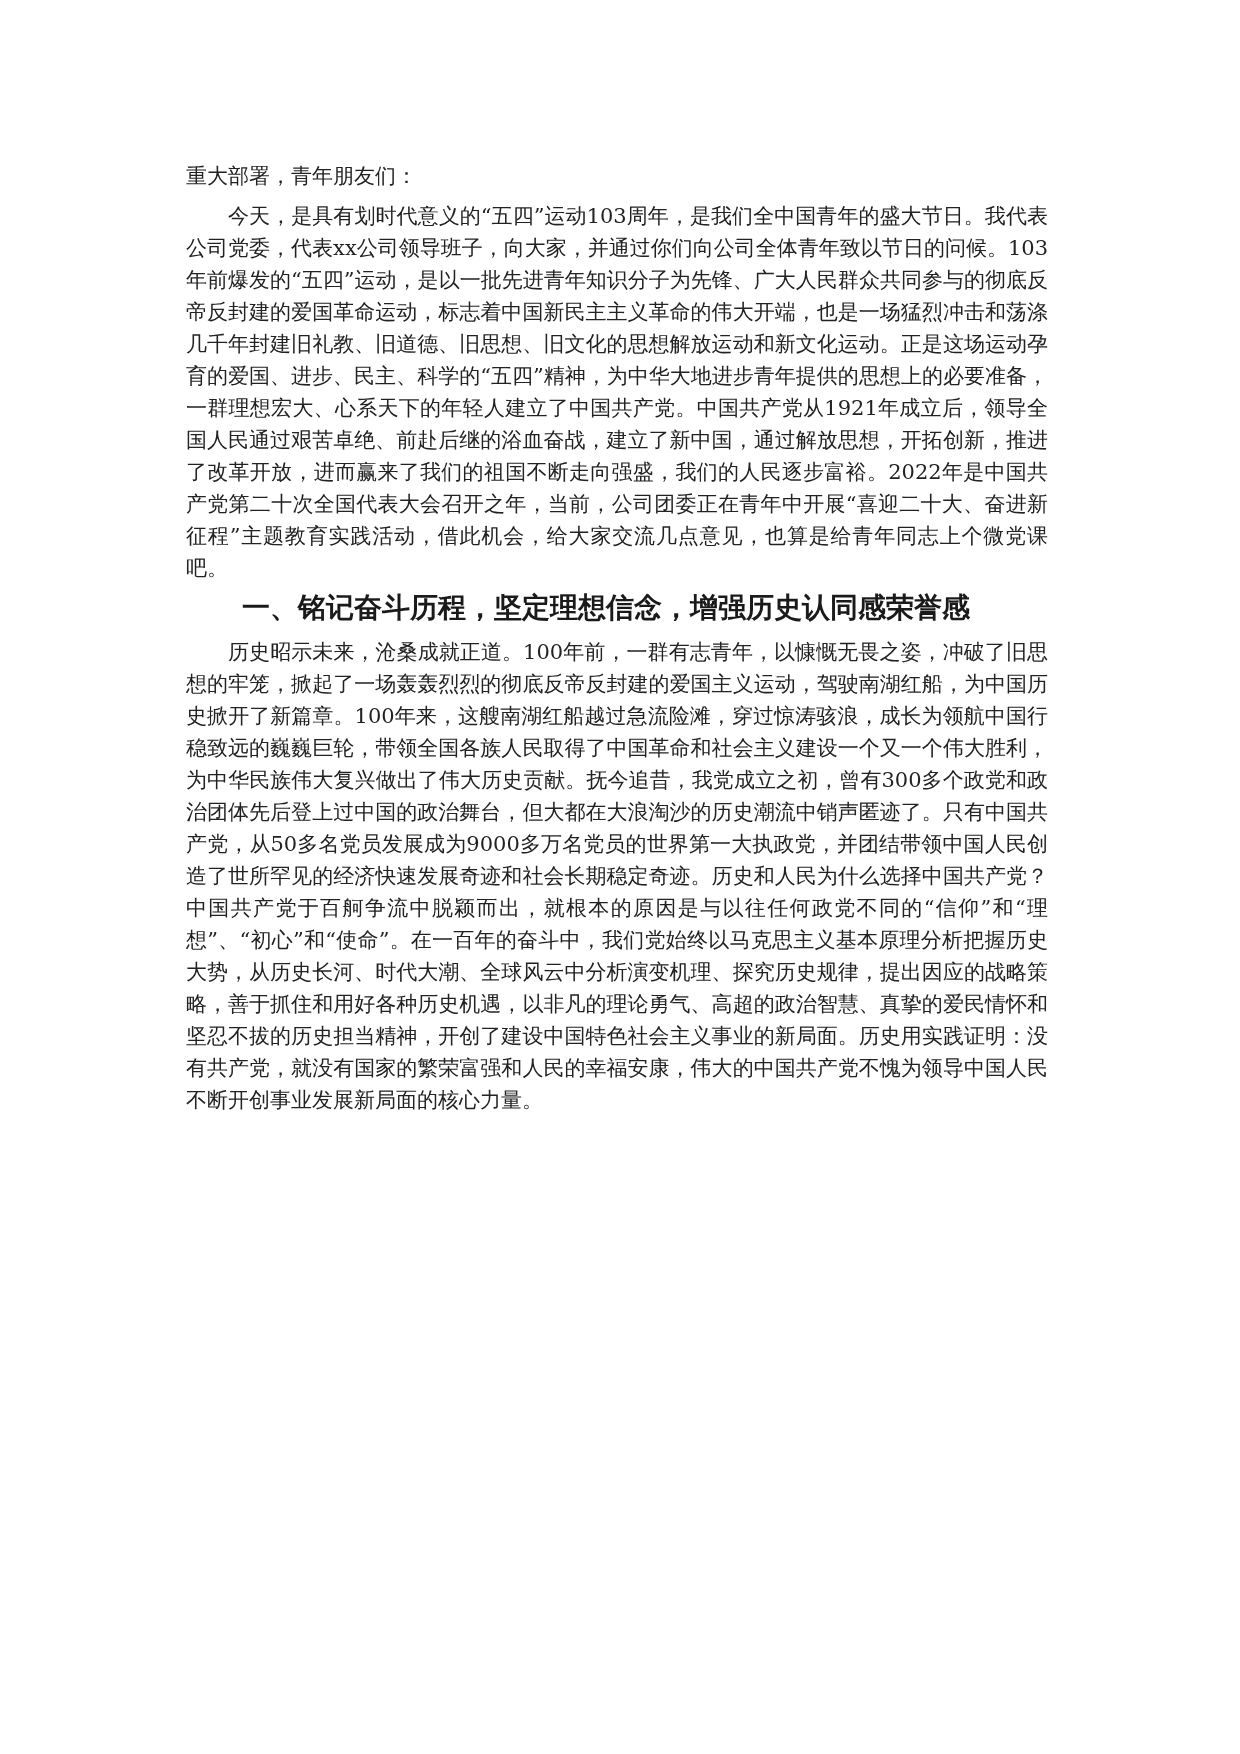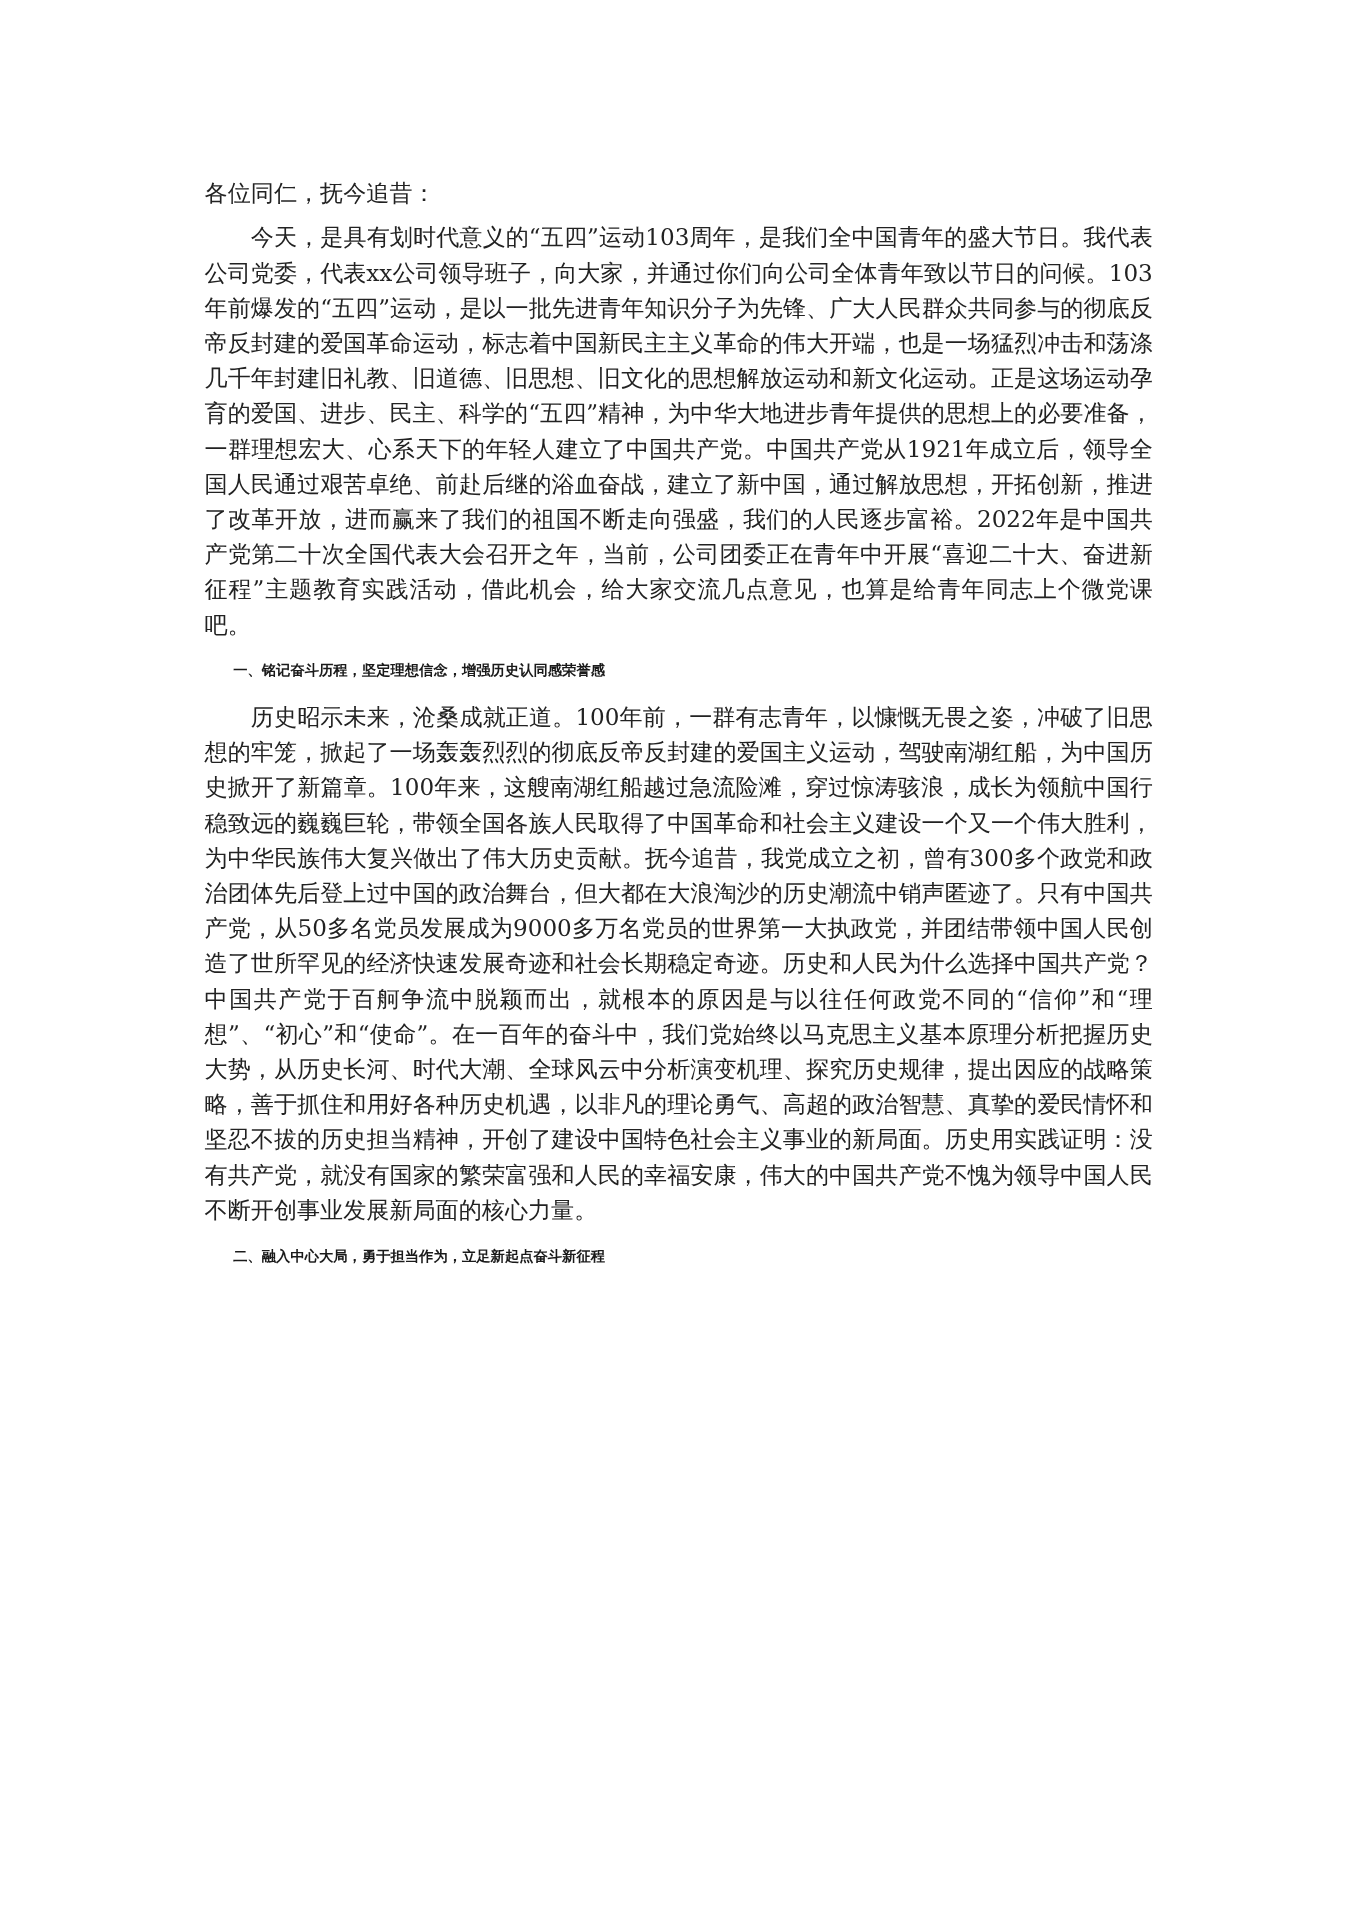--- a/index.html
+++ b/index.html
@@ -13,30 +13,29 @@
     font-size: 21px;
     line-height: 32px;
     color: #222222;
     text-align: justify;
   }
   .greeting { margin: 0 0 8px 0; }
   .para { margin: 0 0 10px 0; text-indent: 2em; }
   .heading {
     margin: 6px 0 10px 0;
     text-indent: 2em;
-    font-family: Liberation Serif, serif;
+    font-family: Liberation Mono, monospace;
     font-weight: bold;
-    font-size: 13px;
+    font-size: 28px;
     color: #1a1a1a;
   }
 </style>
 </head>
 <body>
 
 <div class="page">
-  <p class="greeting">各位同仁，抚今追昔：</p>
+  <p class="greeting">重大部署，青年朋友们：</p>
   <p class="para">今天，是具有划时代意义的“五四”运动103周年，是我们全中国青年的盛大节日。我代表公司党委，代表xx公司领导班子，向大家，并通过你们向公司全体青年致以节日的问候。103年前爆发的“五四”运动，是以一批先进青年知识分子为先锋、广大人民群众共同参与的彻底反帝反封建的爱国革命运动，标志着中国新民主主义革命的伟大开端，也是一场猛烈冲击和荡涤几千年封建旧礼教、旧道德、旧思想、旧文化的思想解放运动和新文化运动。正是这场运动孕育的爱国、进步、民主、科学的“五四”精神，为中华大地进步青年提供的思想上的必要准备，一群理想宏大、心系天下的年轻人建立了中国共产党。中国共产党从1921年成立后，领导全国人民通过艰苦卓绝、前赴后继的浴血奋战，建立了新中国，通过解放思想，开拓创新，推进了改革开放，进而赢来了我们的祖国不断走向强盛，我们的人民逐步富裕。2022年是中国共产党第二十次全国代表大会召开之年，当前，公司团委正在青年中开展“喜迎二十大、奋进新征程”主题教育实践活动，借此机会，给大家交流几点意见，也算是给青年同志上个微党课吧。</p>
 
   <h2 class="heading">一、铭记奋斗历程，坚定理想信念，增强历史认同感荣誉感</h2>
   <p class="para">历史昭示未来，沧桑成就正道。100年前，一群有志青年，以慷慨无畏之姿，冲破了旧思想的牢笼，掀起了一场轰轰烈烈的彻底反帝反封建的爱国主义运动，驾驶南湖红船，为中国历史掀开了新篇章。100年来，这艘南湖红船越过急流险滩，穿过惊涛骇浪，成长为领航中国行稳致远的巍巍巨轮，带领全国各族人民取得了中国革命和社会主义建设一个又一个伟大胜利，为中华民族伟大复兴做出了伟大历史贡献。抚今追昔，我党成立之初，曾有300多个政党和政治团体先后登上过中国的政治舞台，但大都在大浪淘沙的历史潮流中销声匿迹了。只有中国共产党，从50多名党员发展成为9000多万名党员的世界第一大执政党，并团结带领中国人民创造了世所罕见的经济快速发展奇迹和社会长期稳定奇迹。历史和人民为什么选择中国共产党？中国共产党于百舸争流中脱颖而出，就根本的原因是与以往任何政党不同的“信仰”和“理想”、“初心”和“使命”。在一百年的奋斗中，我们党始终以马克思主义基本原理分析把握历史大势，从历史长河、时代大潮、全球风云中分析演变机理、探究历史规律，提出因应的战略策略，善于抓住和用好各种历史机遇，以非凡的理论勇气、高超的政治智慧、真挚的爱民情怀和坚忍不拔的历史担当精神，开创了建设中国特色社会主义事业的新局面。历史用实践证明：没有共产党，就没有国家的繁荣富强和人民的幸福安康，伟大的中国共产党不愧为领导中国人民不断开创事业发展新局面的核心力量。</p>
 
-  <h2 class="heading">二、融入中心大局，勇于担当作为，立足新起点奋斗新征程</h2>
 </div>
 
 </body></html>

